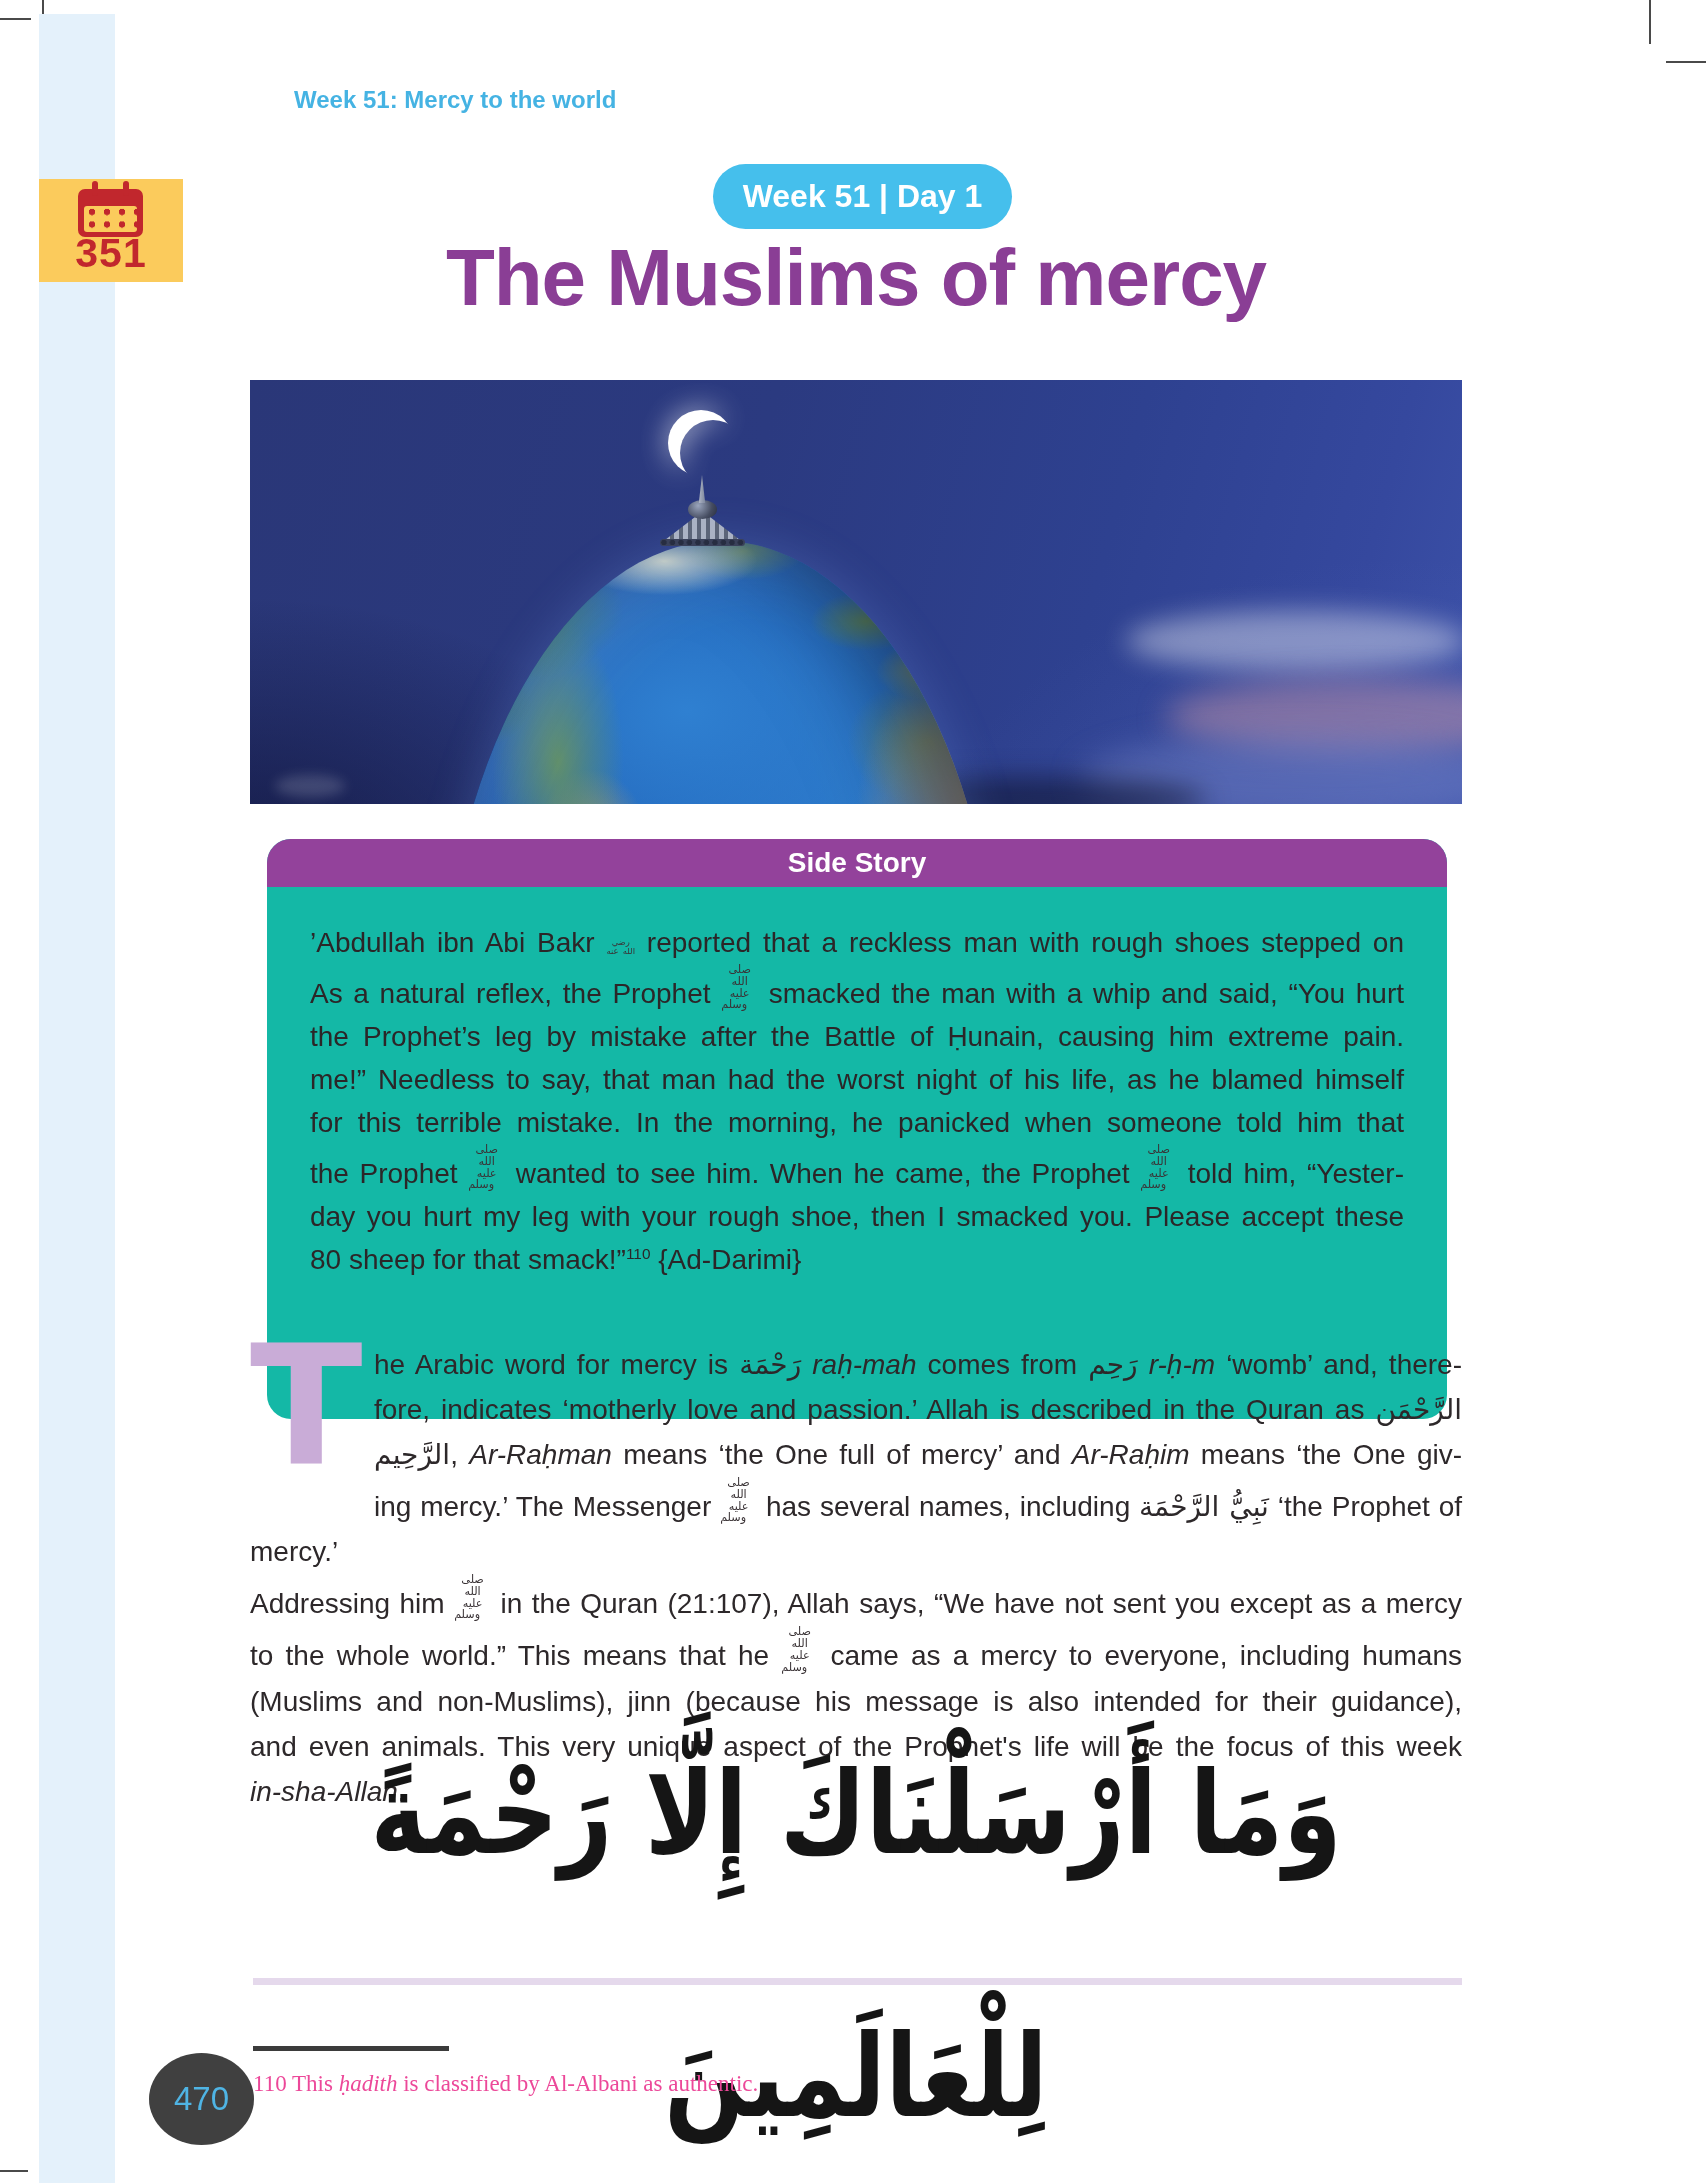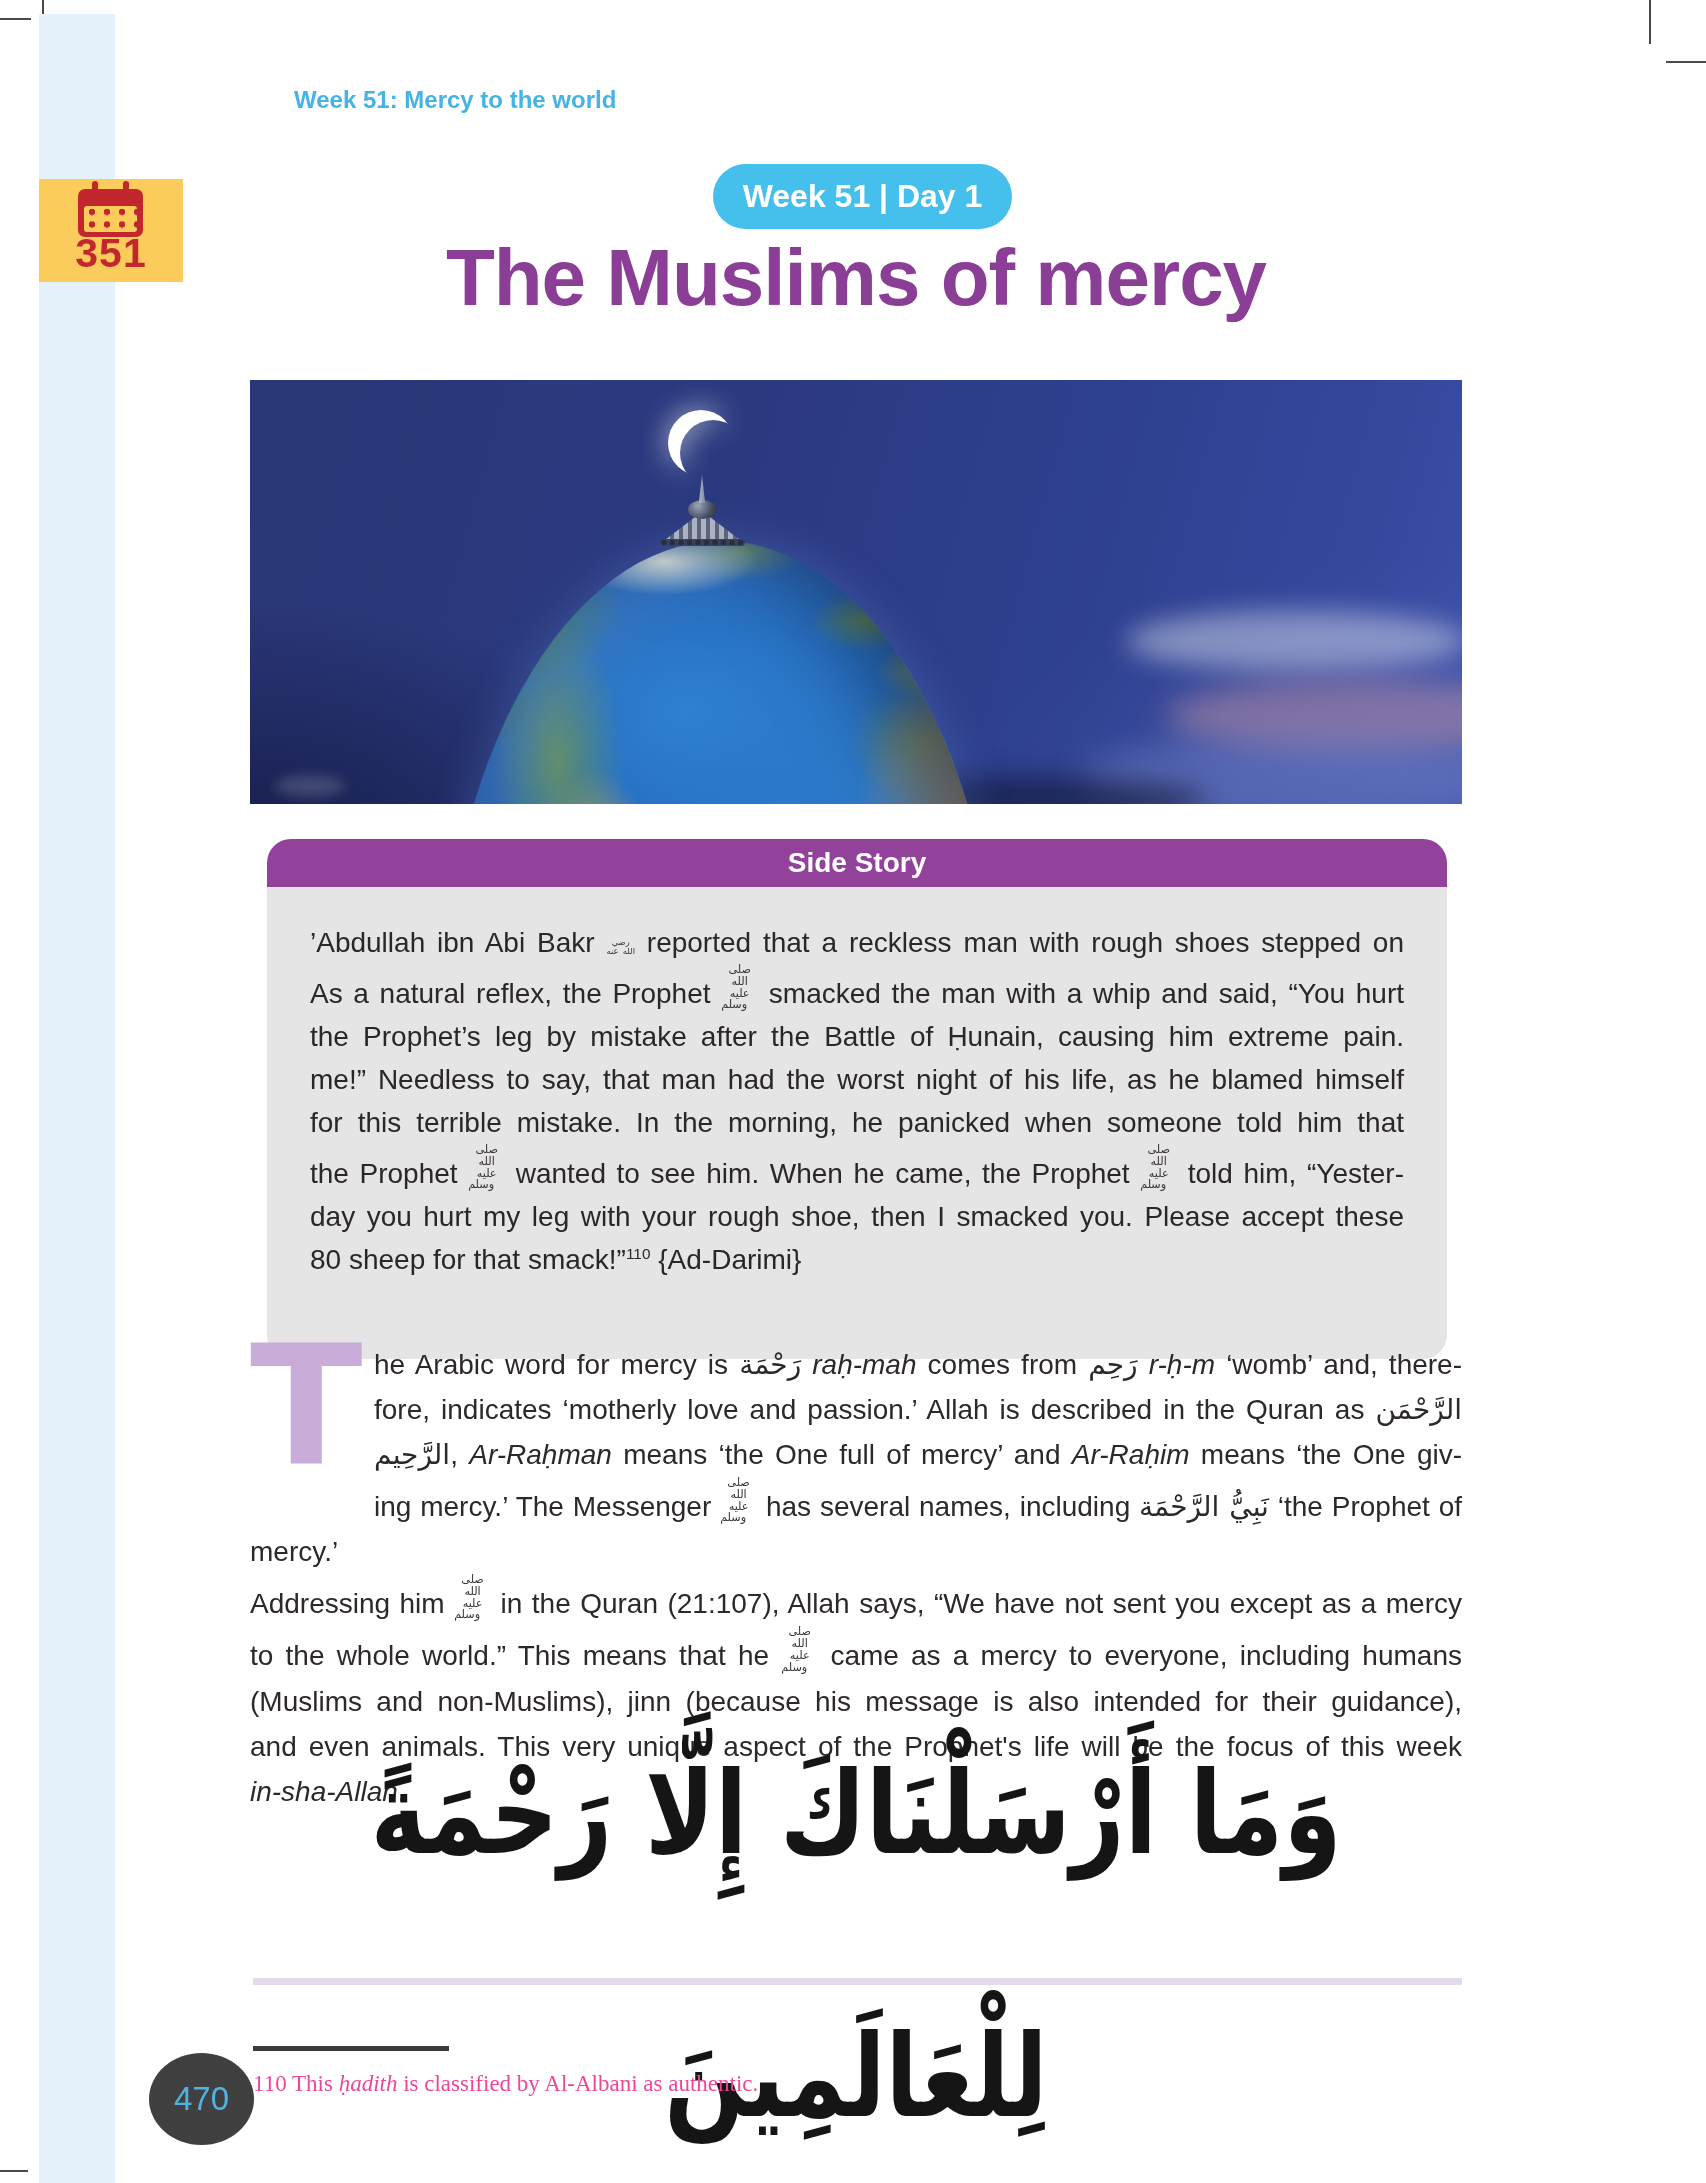--- a/index.html
+++ b/index.html
@@ -66,21 +66,21 @@
      background:repeating-linear-gradient(90deg,#aab2c4 0 5px,#5b6478 5px 9px);
      clip-path:polygon(40% 0,60% 0,100% 100%,0 100%);}
   #beads{position:absolute;left:410px;top:159px;width:85px;height:7px;border-radius:3.5px;
      background-image:radial-gradient(circle 3px at 4px 3.5px,#272d41 85%,rgba(0,0,0,0));
      background-size:8.5px 7px;background-color:#3a415a;}
   #crescent{position:absolute;left:430px;top:40px;width:66px;height:66px;border-radius:50%;
      background:transparent;box-shadow:-12px -10px 0 0 #ffffff;
      filter:drop-shadow(0 0 14px rgba(255,255,255,.75));}
 
   
-  #storybox{left:267px;top:839px;width:1180px;height:520px;border-radius:24px;background:#e5e5e5;}
+  #storybox{left:267px;top:839px;width:1180px;height:580px;border-radius:24px;background:#14b8a6;}
   #storyband{position:absolute;left:0;top:0;width:100%;height:48px;background:#93429B;
      border-radius:24px 24px 0 0;text-align:center;line-height:48px;
      font-size:28px;font-weight:bold;color:#ffffff;}
   #storytext{position:absolute;left:43px;right:43px;top:82px;font-size:28px;line-height:43px;color:#2b2628;}
 
   
   #para{left:250px;top:1342px;width:1212px;font-size:28px;line-height:45px;color:#2d282a;}
   #dropcap{float:left;width:108px;height:136px;font-family:"DejaVu Sans",sans-serif;font-weight:bold;
      font-size:165px;line-height:129px;color:#C9ACD7;margin-right:16px;overflow:visible;}
 

